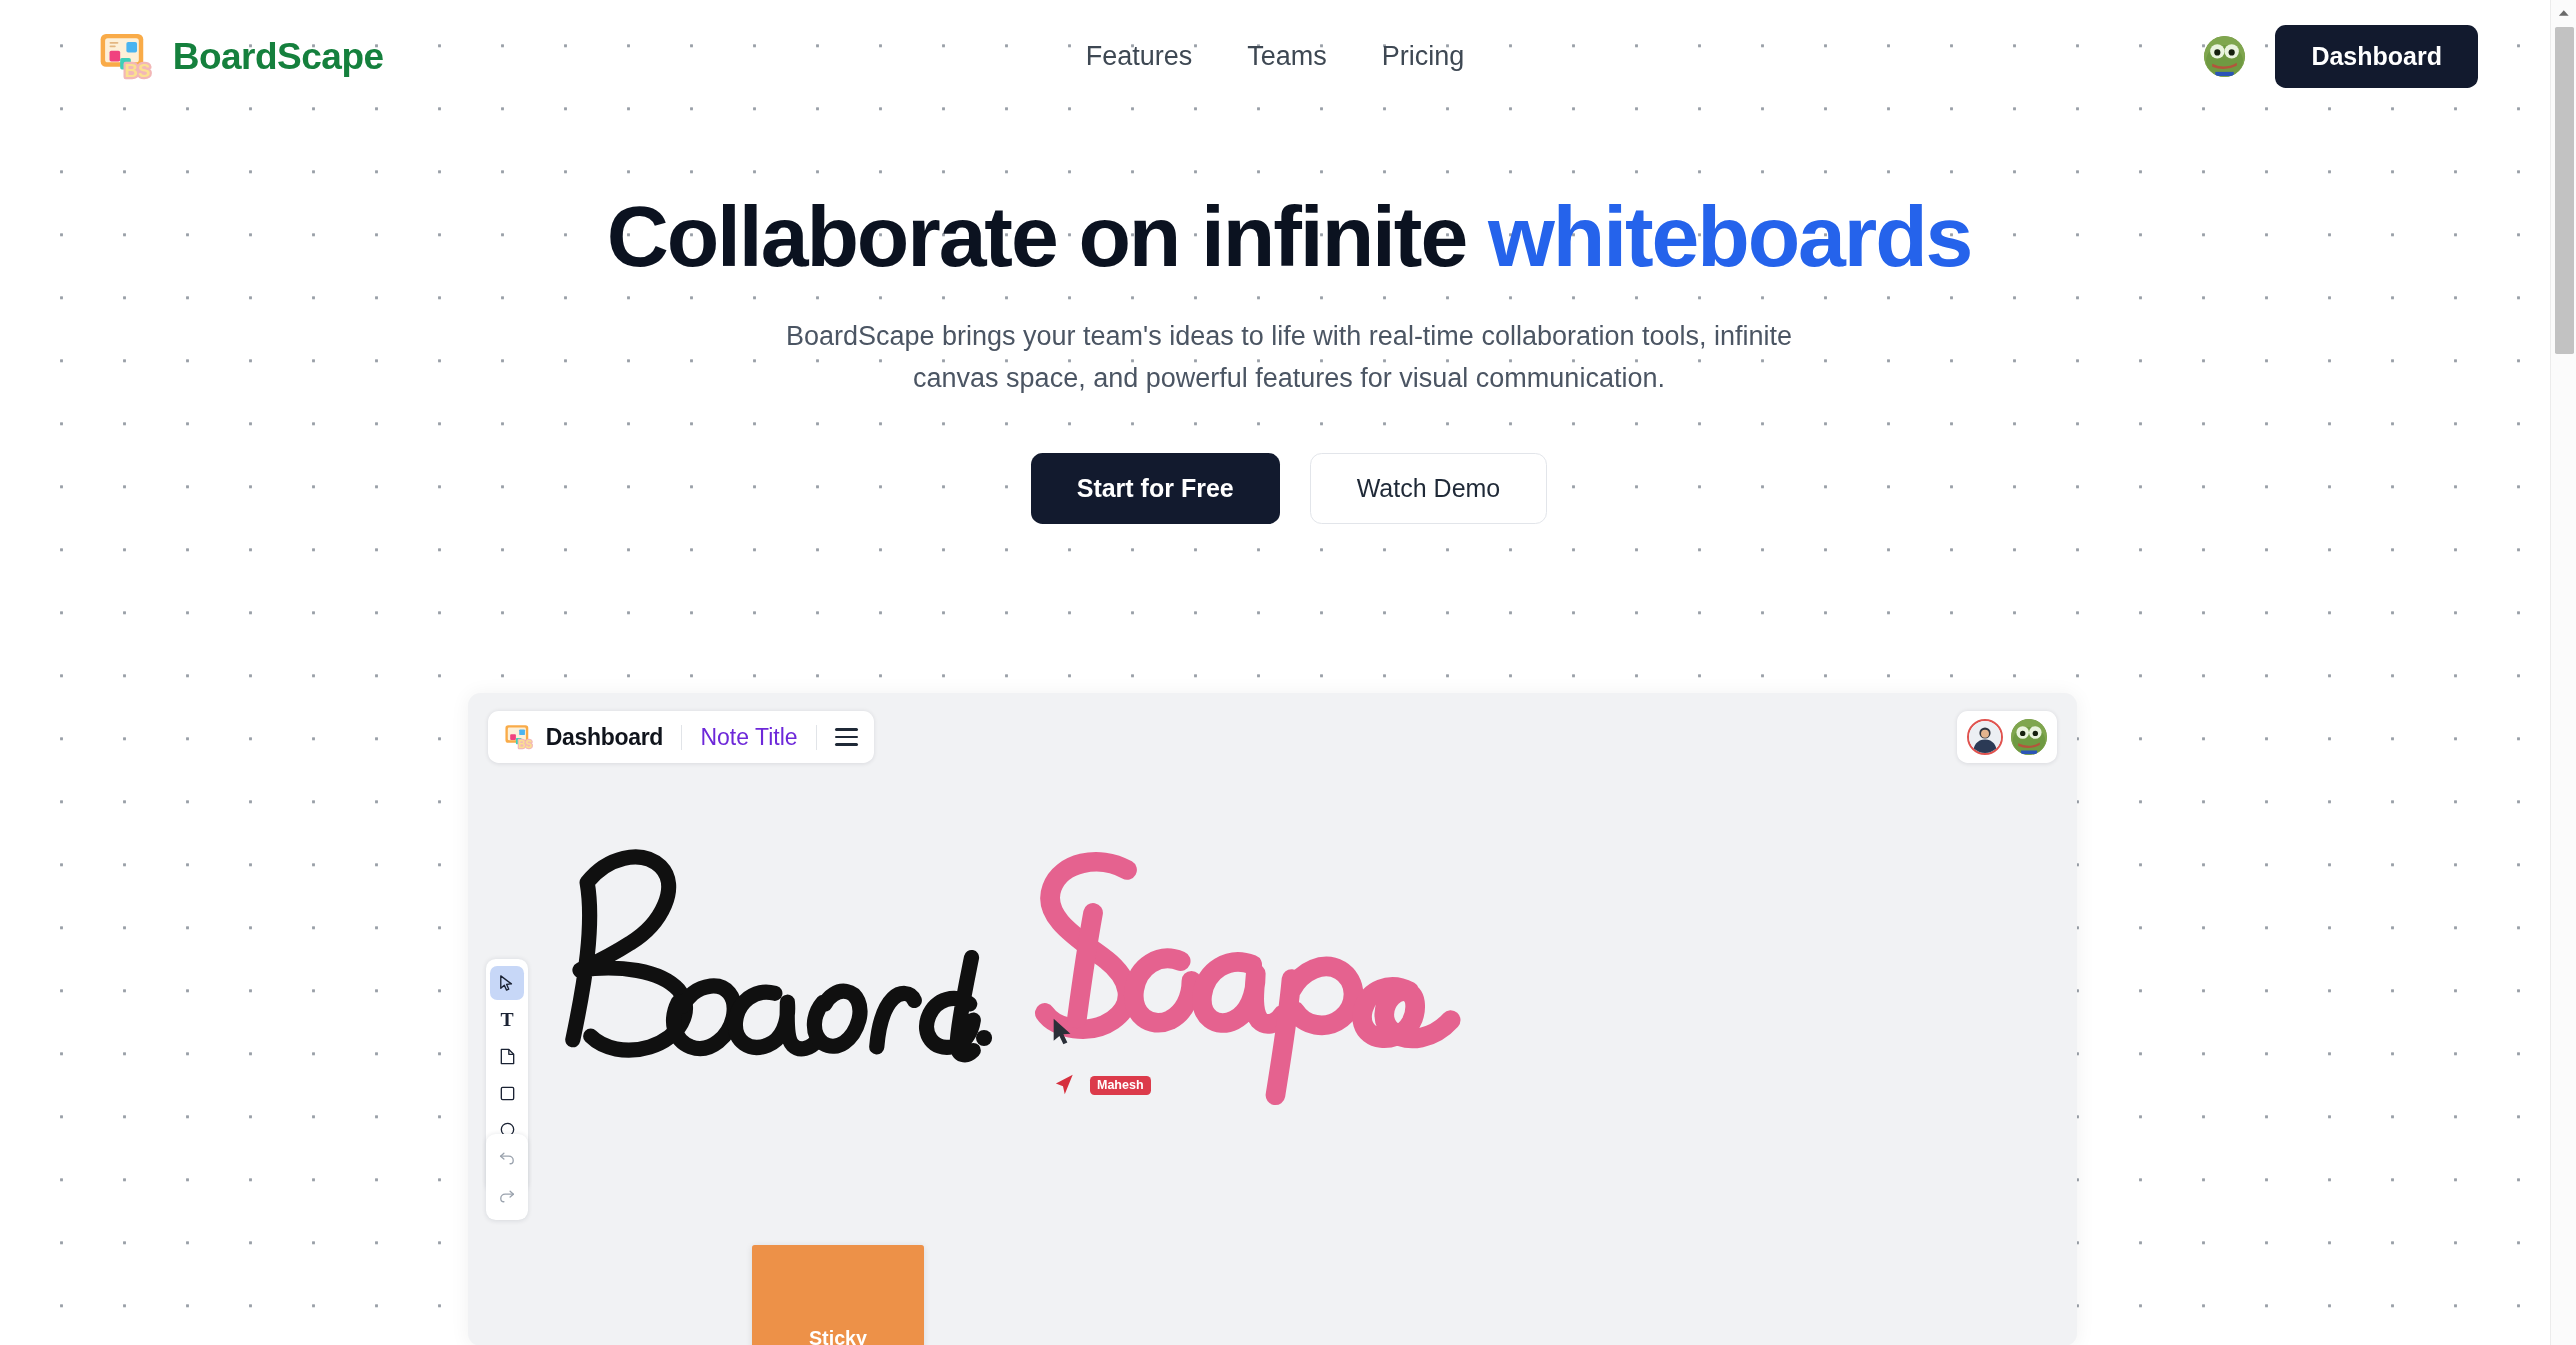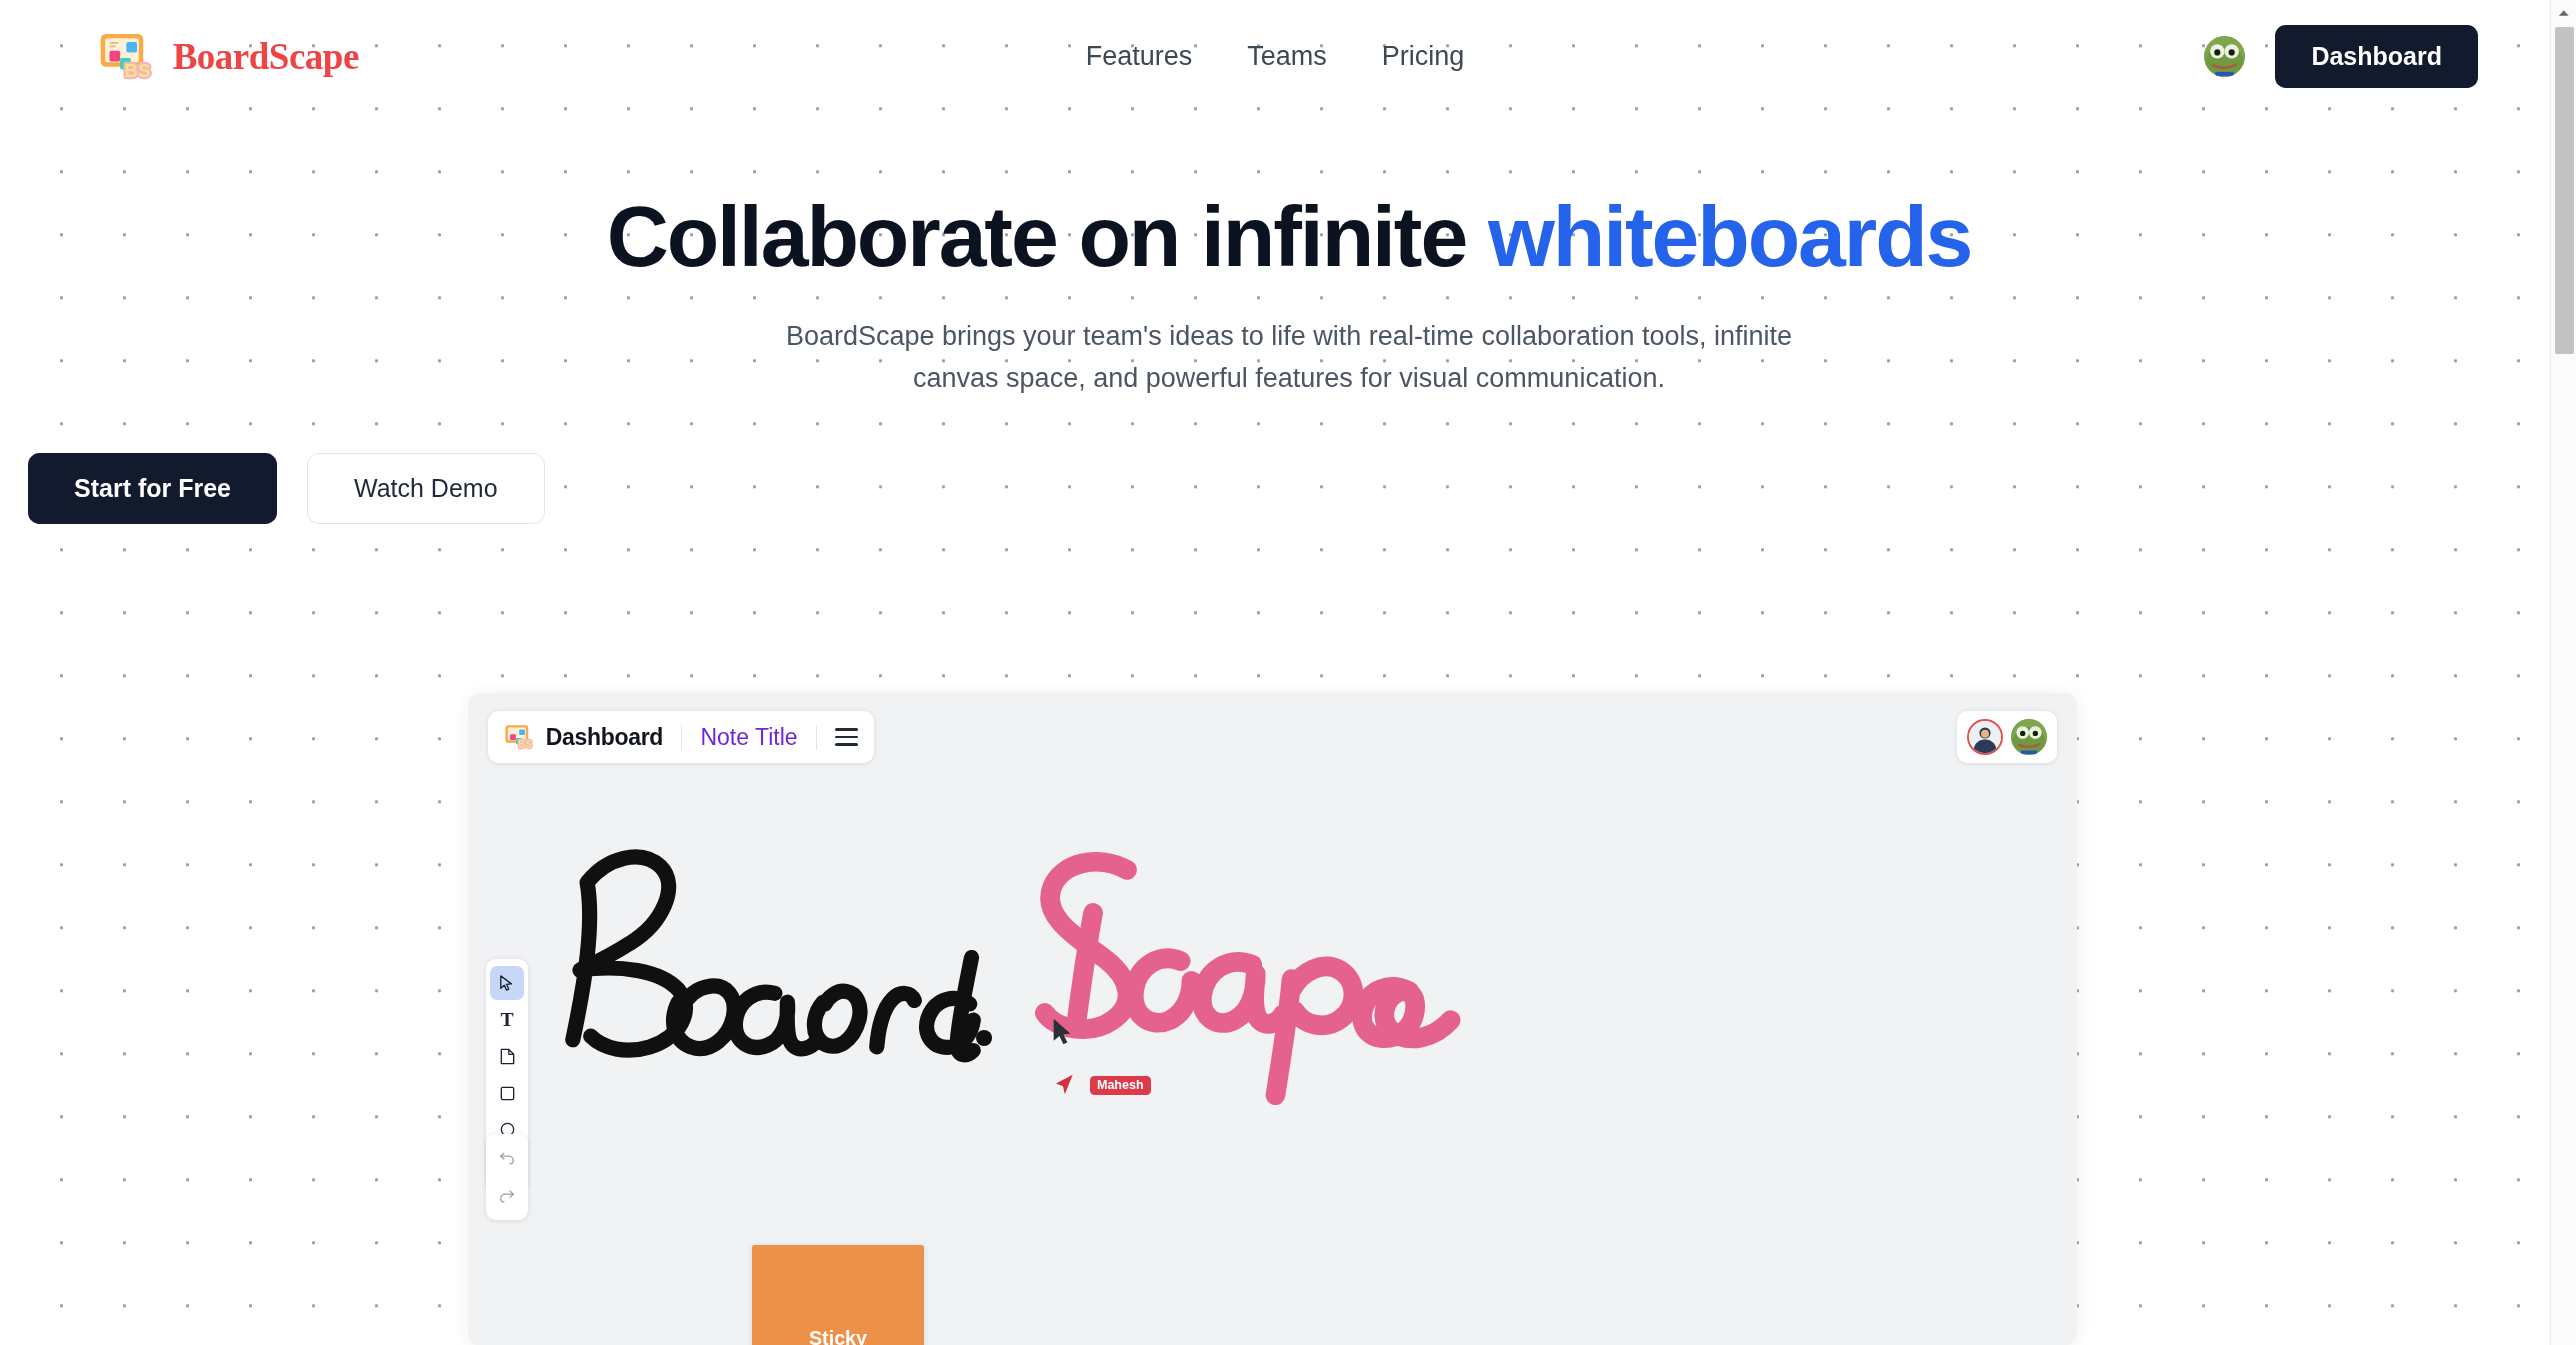--- a/index.html
+++ b/index.html
@@ -49,23 +49,22 @@
     gap: 19.7px;
     flex: 0 0 auto;
   }
 
   #brand-logo { width: 55px; height: 50px; flex: 0 0 auto; display:block; }
 
   #brand-name {
     font-size: 37px;
     font-weight: bold;
     letter-spacing: -0.5px;
-    color: #ef4444;
-    white-space: nowrap;
-    font-family: Liberation Serif, serif;
+    color: #15803d;
+    white-space: nowrap;
   }
 
   #main-nav {
     position: absolute;
     left: 0; right: 0;
     display: flex;
     justify-content: center;
     gap: 55px;
     pointer-events: none;
     align-items: center;
@@ -128,20 +127,21 @@
     margin: 32px auto 18px;
     max-width: 1037px;
     font-size: 27px;
     line-height: 1.54;
     color: #4b5563;
   }
 
   #hero-actions {
     margin-top: 54px;
     display: flex;
+    justify-content: center;
     gap: 30px;
   }
 
   .cta {
     font-size: 25px;
     font-family: inherit;
     border-radius: 11.6px;
     padding: 19.7px 46px;
     cursor: pointer;
     white-space: nowrap;

